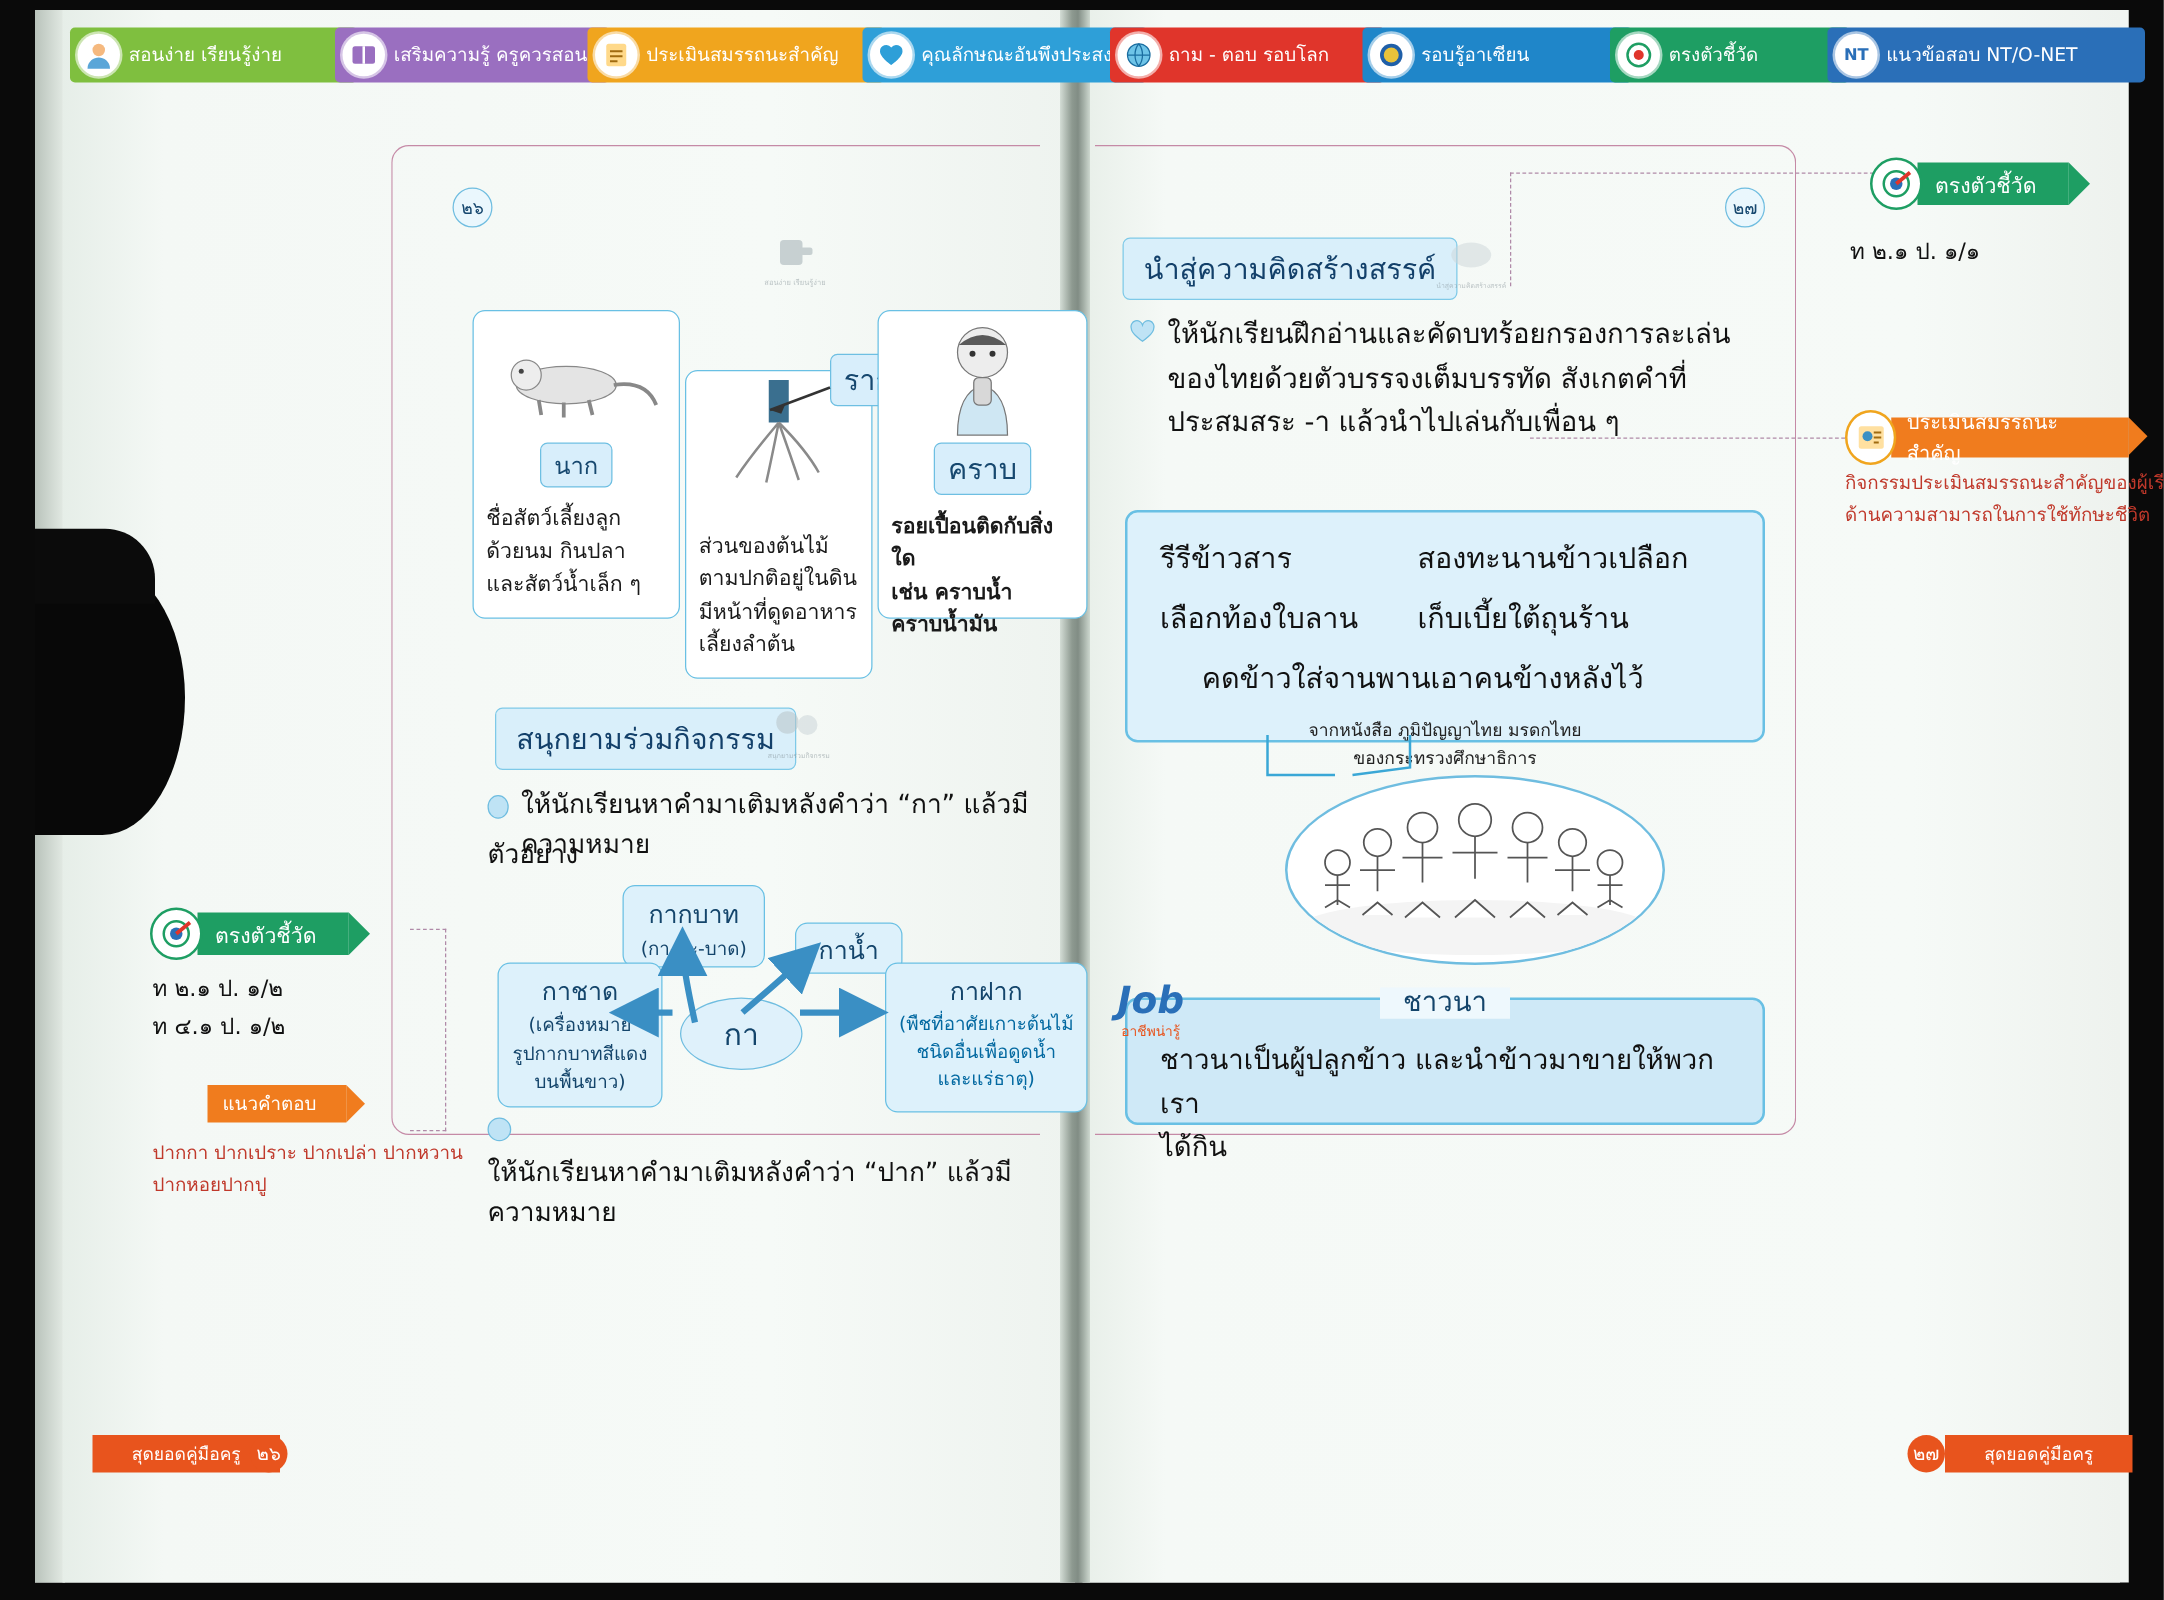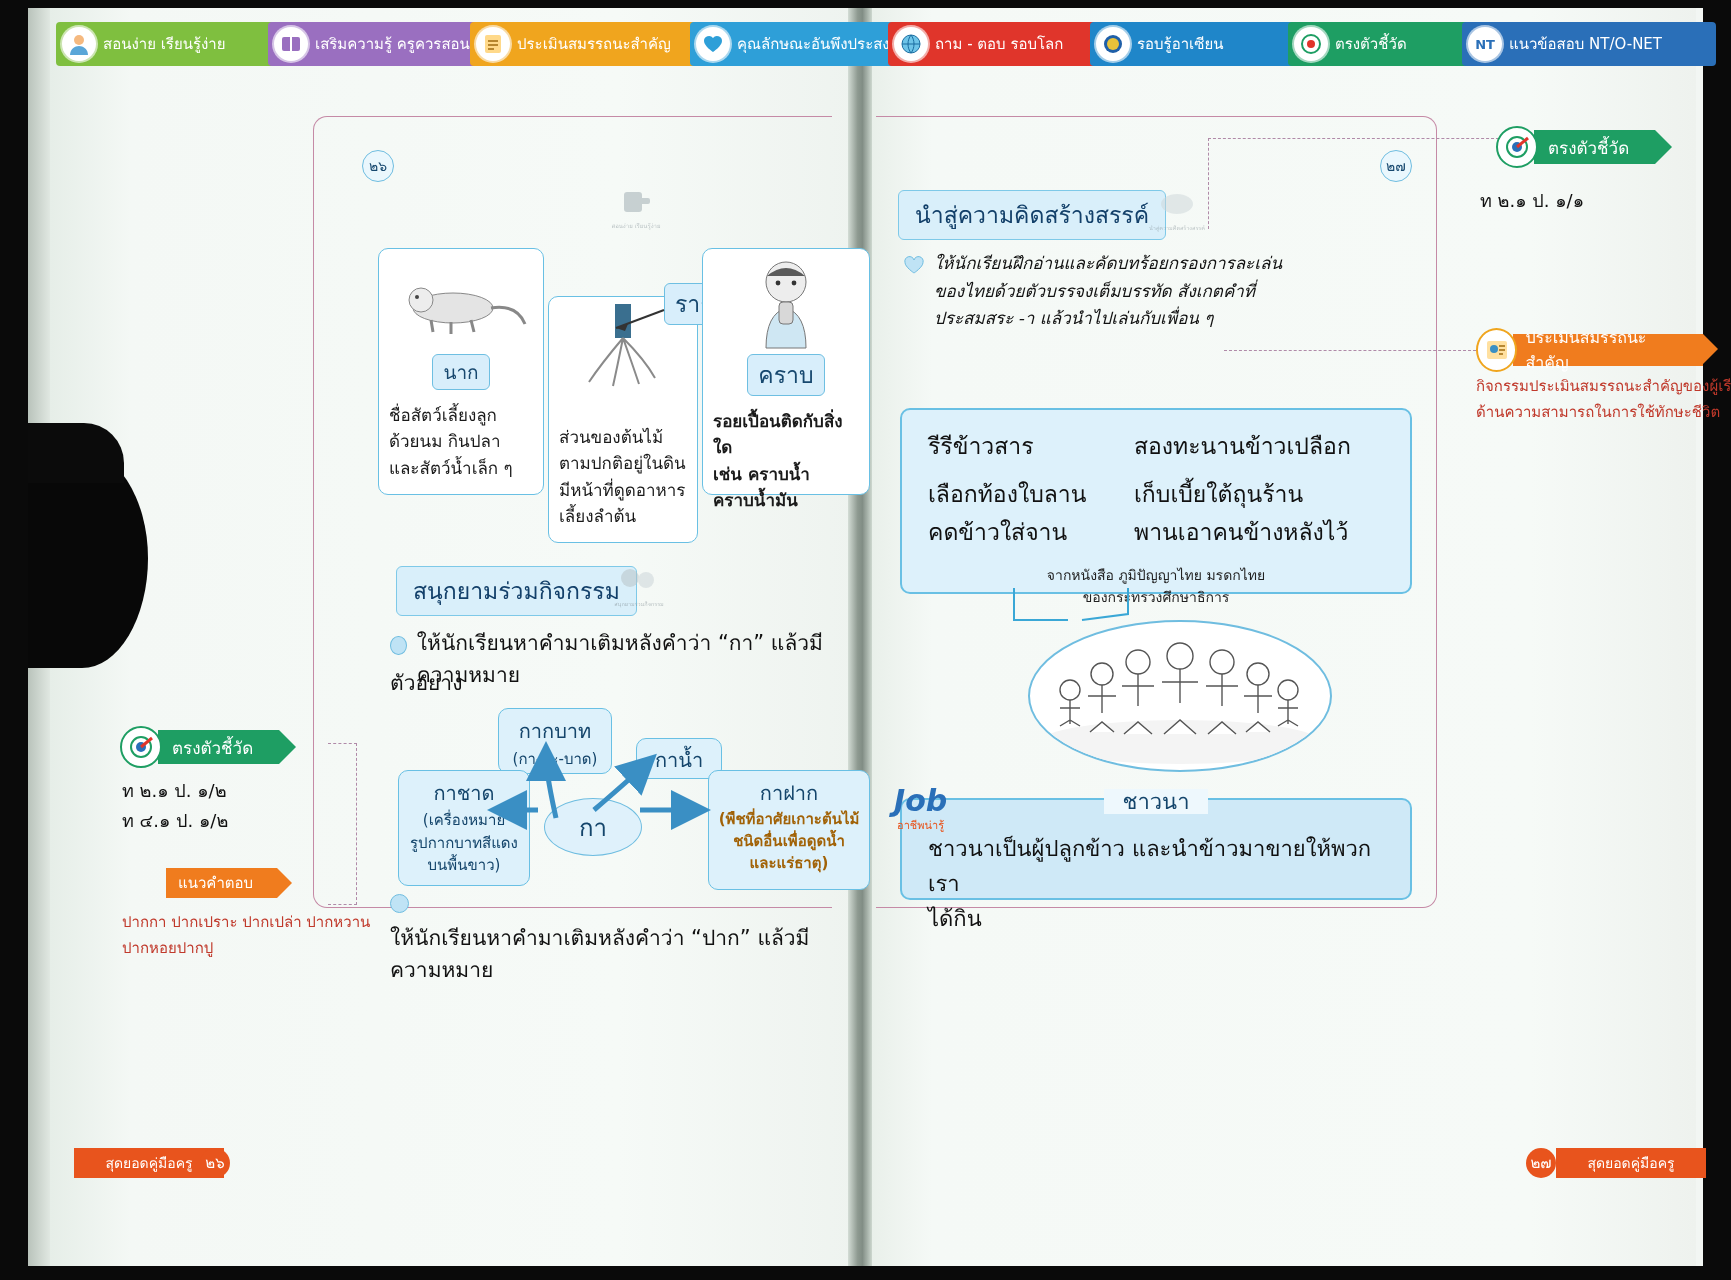--- a/index.html
+++ b/index.html
@@ -292,21 +292,21 @@
     <div class="thai" style="font-size:20px;color:#14456b;">กาน้ำ</div>
   </div>
   <div class="cyanbox" style="position:absolute;left:370px;top:762px;width:130px;height:108px;text-align:center;padding-top:6px;">
     <div class="thai" style="font-size:20px;color:#14456b;">กาชาด</div>
     <div class="thai" style="font-size:15px;color:#14456b;white-space:pre-line;line-height:1.5;">(เครื่องหมาย
 รูปกากบาทสีแดง
 บนพื้นขาว)</div>
   </div>
   <div class="cyanbox" style="position:absolute;left:680px;top:762px;width:160px;height:112px;text-align:center;padding-top:6px;">
     <div class="thai" style="font-size:20px;color:#14456b;">กาฝาก</div>
-    <div class="thai" style="font-size:15px;color:#a16207;white-space:pre-line;line-height:1.45;font-weight:bold;">(พืชที่อาศัยเกาะต้นไม้
+    <div class="thai" style="font-size:15px;color:#0369a1;white-space:pre-line;line-height:1.45;">(พืชที่อาศัยเกาะต้นไม้
 ชนิดอื่นเพื่อดูดน้ำ
 และแร่ธาตุ)</div>
   </div>
   <div style="position:absolute;left:516px;top:790px;width:96px;height:56px;background:#dff1fb;border:1px solid #6fbde0;border-radius:50%;display:flex;align-items:center;justify-content:center;">
     <span class="thai" style="font-size:24px;color:#14456b;">กา</span>
   </div>
   <svg style="position:absolute;left:360px;top:690px;" width="490" height="190">
     <defs>
         <marker id="ah" markerWidth="8" markerHeight="8" refX="5" refY="4" orient="auto">
           <path d="M0,0 L8,4 L0,8 z" fill="#3a8fc4"></path>
@@ -360,36 +360,36 @@
         <text x="29" y="42" font-size="5.5" text-anchor="middle" fill="#7d8a90">นำสู่ความคิดสร้างสรรค์</text>
       </svg>
   </div>
 
   <div style="position:absolute;left:876px;top:242px;width:500px;display:flex;gap:10px;align-items:flex-start;">
     <span style="margin-top:6px;">
       <svg width="20" height="18" viewBox="0 0 20 18">
           <path d="M10 17S1 11 1 6.5A4.5 4.5 0 0110 4a4.5 4.5 0 019 2.5C19 11 10 17 10 17z" fill="#bfe3f5" stroke="#6fbde0"></path>
         </svg>
     </span>
-    <span class="thai" style="font-size:17px;color:#111;line-height:1.62;white-space:pre-line;font-style:italic;">ให้นักเรียนฝึกอ่านและคัดบทร้อยกรองการละเล่น
+    <span class="thai" style="font-size:22px;color:#111;line-height:1.62;white-space:pre-line;">ให้นักเรียนฝึกอ่านและคัดบทร้อยกรองการละเล่น
 ของไทยด้วยตัวบรรจงเต็มบรรทัด สังเกตคำที่
 ประสมสระ -า แล้วนำไปเล่นกับเพื่อน ๆ</span>
   </div>
 
   <div class="cyanbox" style="position:absolute;left:872px;top:400px;width:508px;height:182px;background:#ddf1fb;border-width:2px;">
     <div style="padding:18px 26px 0 26px;">
       <div style="display:flex;justify-content:space-between;font-size:23px;color:#111;" class="thai">
         <span>รีรีข้าวสาร</span>
         <span style="width:250px;">สองทะนานข้าวเปลือก</span>
       </div>
       <div style="display:flex;justify-content:space-between;font-size:23px;color:#111;margin-top:12px;" class="thai">
         <span>เลือกท้องใบลาน</span>
         <span style="width:250px;">เก็บเบี้ยใต้ถุนร้าน</span>
       </div>
-      <div style="display:flex;justify-content:space-between;font-size:23px;color:#111;margin-top:2px;" class="thai">
+      <div style="display:flex;justify-content:center;font-size:23px;color:#111;margin-top:12px;" class="thai">
         <span>คดข้าวใส่จาน</span>
         <span style="width:250px;">พานเอาคนข้างหลังไว้</span>
       </div>
     </div>
     <div class="thai" style="text-align:center;font-size:14px;color:#222;margin-top:14px;white-space:pre-line;line-height:1.6;">จากหนังสือ ภูมิปัญญาไทย มรดกไทย
 ของกระทรวงศึกษาธิการ</div>
   </div>
   <svg style="position:absolute;left:980px;top:578px;" width="140" height="42">
     <path d="M6 2 L6 34 L60 34" stroke="#3aa7d6" stroke-width="2" fill="none"></path>
     <path d="M120 2 L120 28 L74 34" stroke="#3aa7d6" stroke-width="2" fill="none"></path>

